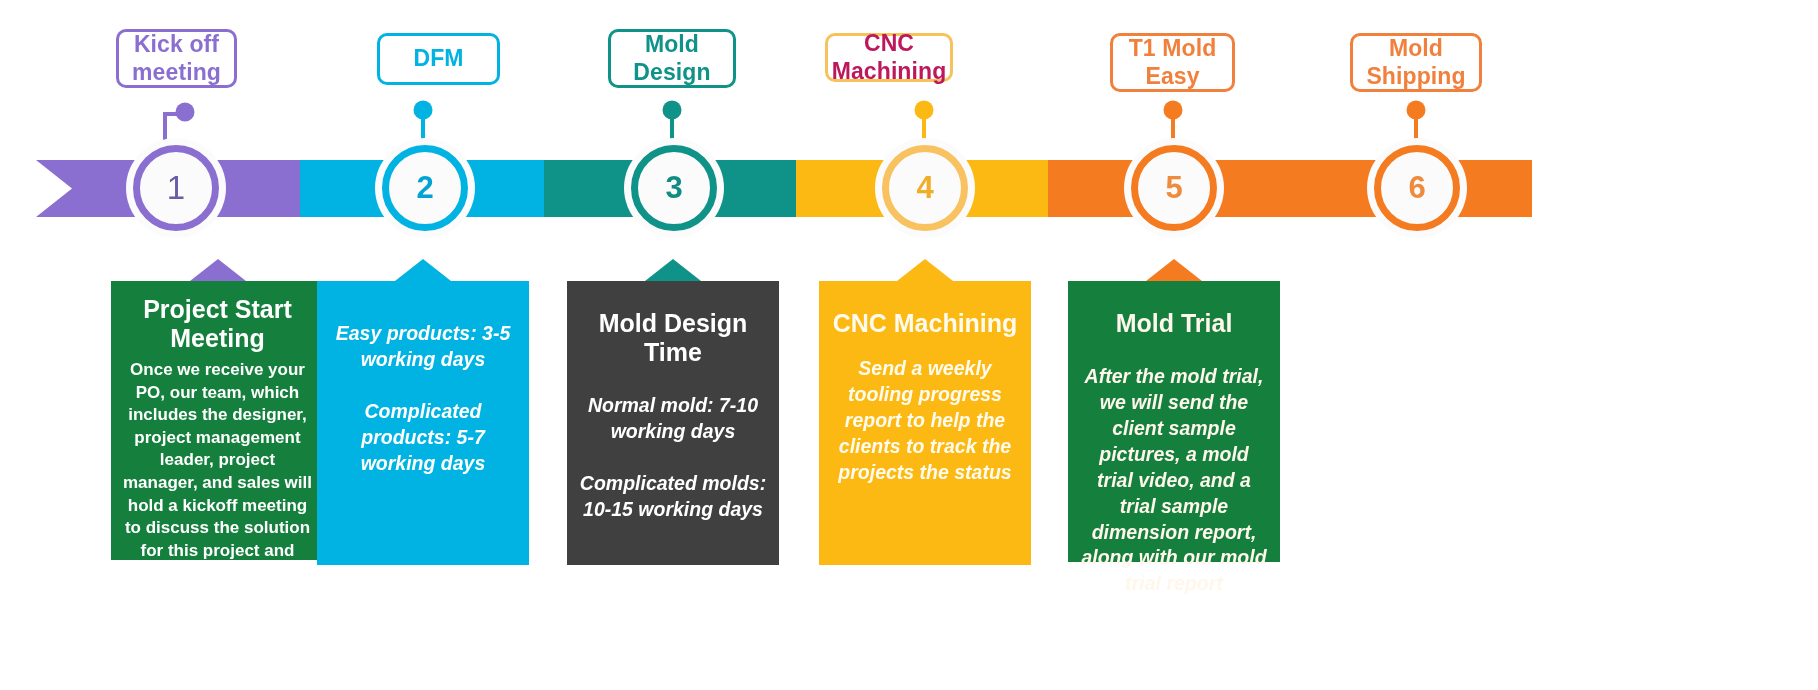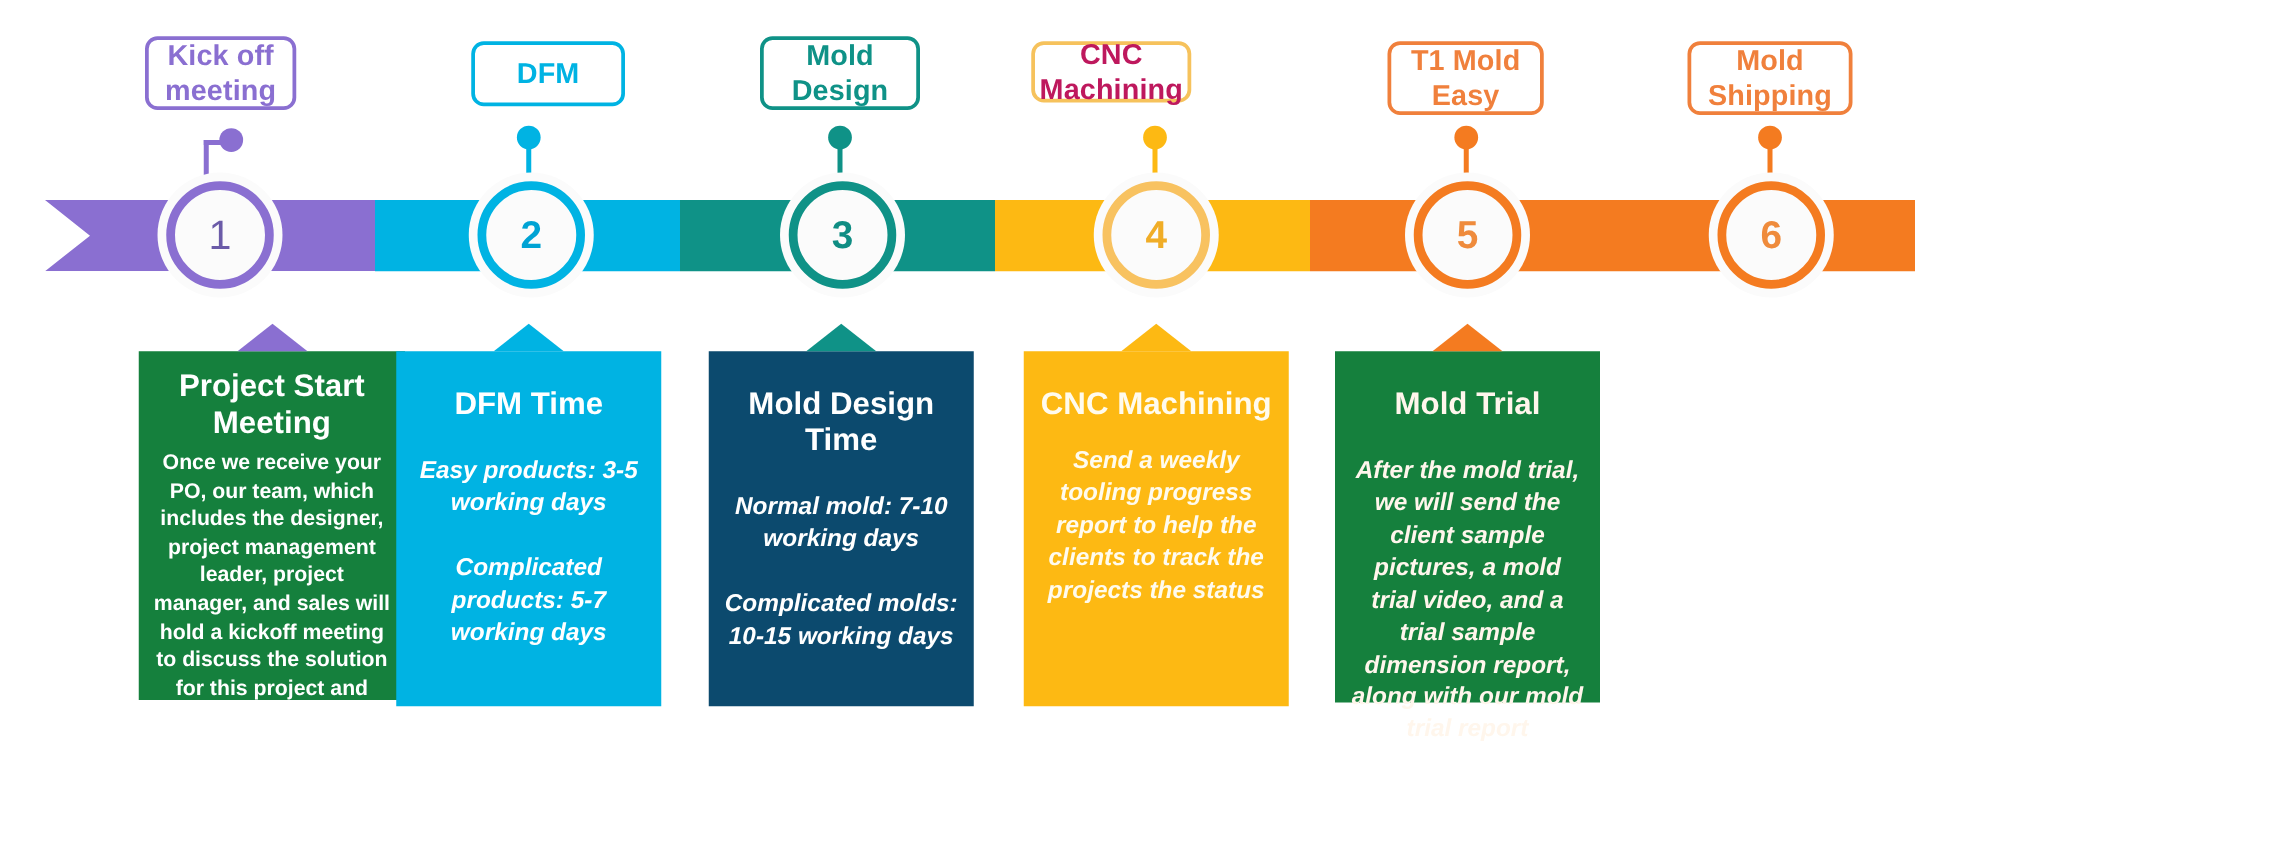--- a/index.html
+++ b/index.html
@@ -220,27 +220,26 @@
   </div>
 
   <div class="card" style="left:71px; top:281px; width:213px; height:279px; background:#15803d; color:#8a6fd1;margin-left:40px;">
     <div class="notch"></div>
     <div class="card-title" style="color: rgb(255, 255, 255); white-space: pre-line;">Project Start Meeting</div>
     <div class="card-body small" style="color:#ffffff;">Once we receive your PO, our team, which includes the designer, project management leader, project manager, and sales will hold a kickoff meeting to discuss the solution for this project and confirm the overall project timeline.</div>
   </div>
 
   <div class="card" style="left:317px; top:281px; width:212px; height:284px; background:#00b3e3; color:#00b3e3;">
     <div class="notch"></div>
-    <div class="card-title" style="color: rgb(255, 255, 255); margin-top: 14px; white-space: pre-line;">DFM Time</div>
     <div class="card-body mid" style="color:#ffffff; margin-top:26px;">Easy products: 3-5 working days
 
 Complicated products: 5-7 working days</div>
   </div>
 
-  <div class="card" style="left:567px; top:281px; width:212px; height:284px; background:#0c4a6e; color:#0f9287;">
+  <div class="card" style="left:567px; top:281px; width:212px; height:284px; background:#404040; color:#0f9287;">
     <div class="notch"></div>
     <div class="card-title" style="color: rgb(255, 255, 255); margin-top: 14px; white-space: pre-line;">Mold Design Time</div>
     <div class="card-body mid" style="color:#ffffff; margin-top:26px;">Normal mold: 7-10 working days
 
 Complicated molds: 10-15 working days</div>
   </div>
 
   <div class="card" style="left:819px; top:281px; width:212px; height:284px; background:#fdb913; color:#fdb913;">
     <div class="notch"></div>
     <div class="card-title" style="color: rgb(255, 251, 238); margin-top: 14px; white-space: pre-line;">CNC Machining</div>

